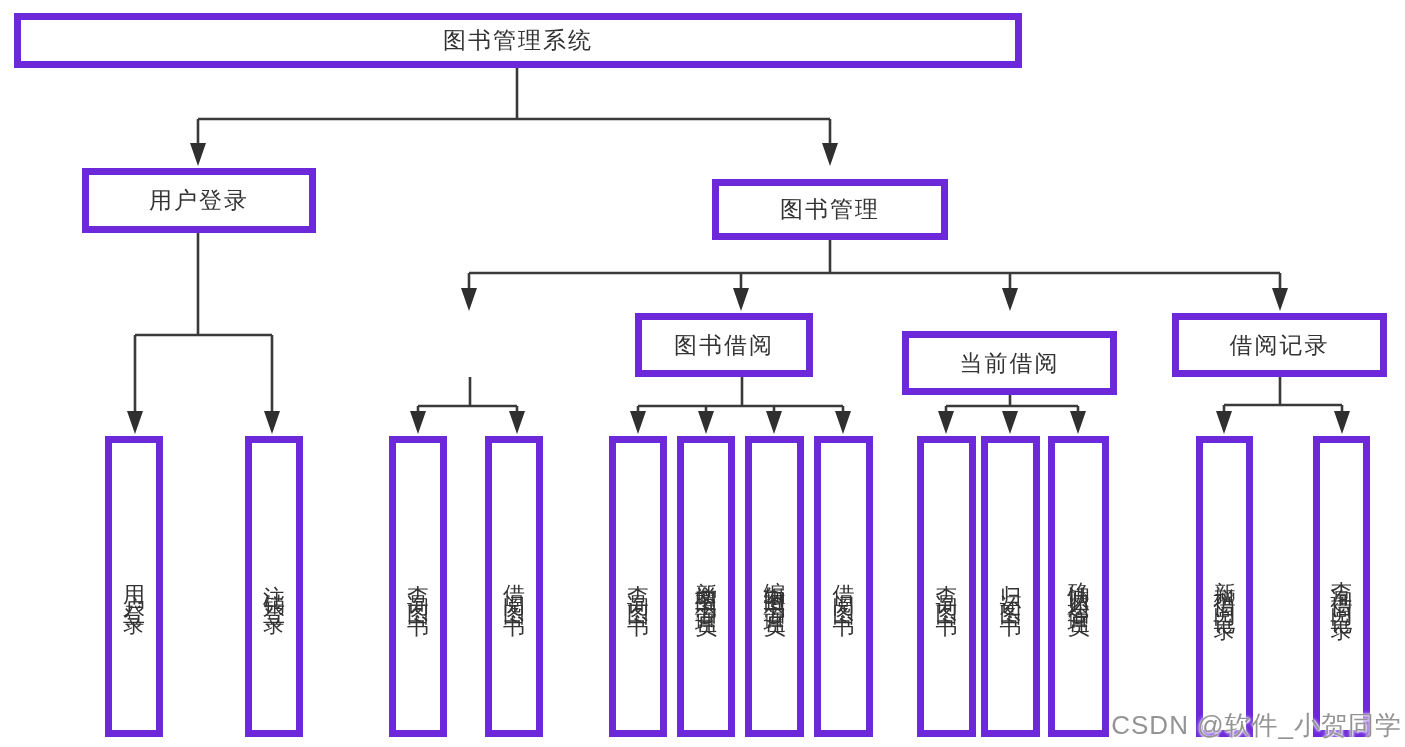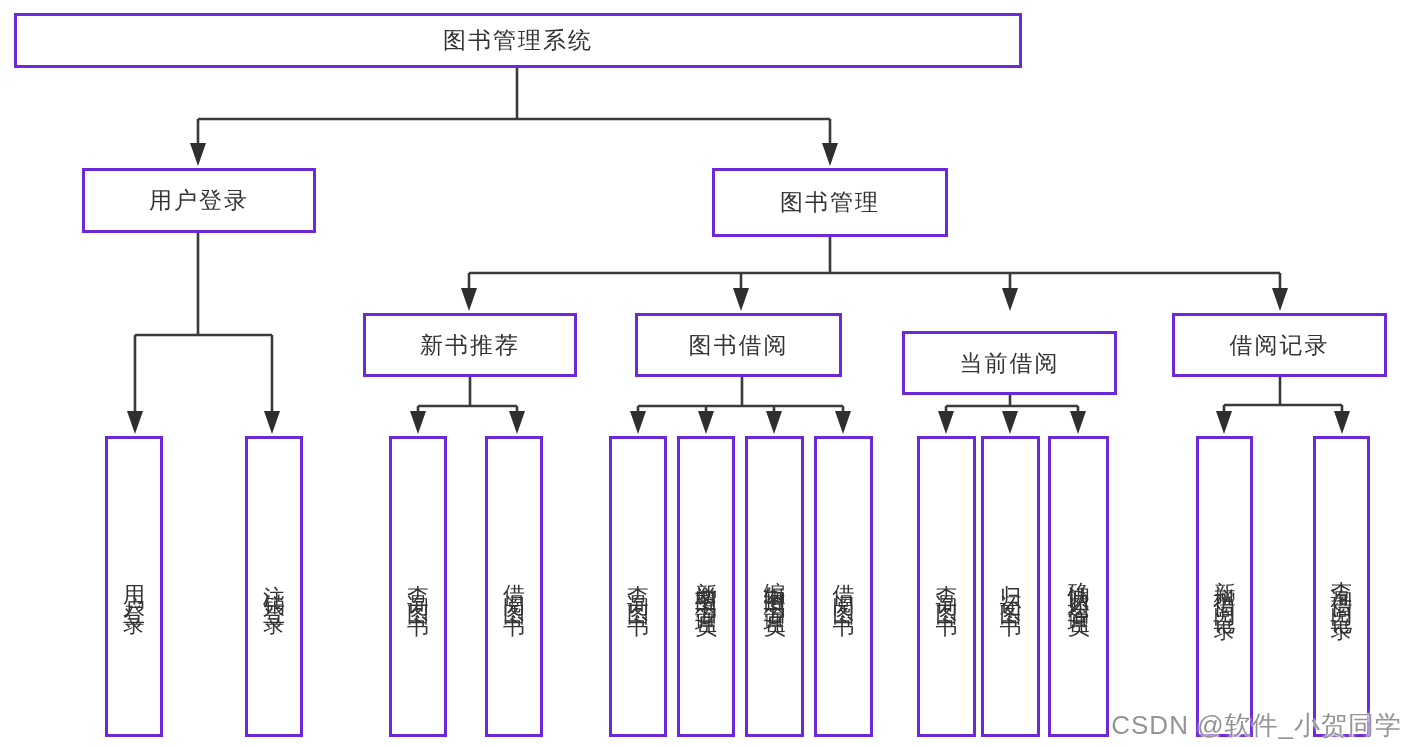--- a/index.html
+++ b/index.html
@@ -3,21 +3,21 @@
 <meta charset="utf-8">
 <style>
   html,body{margin:0;padding:0;background:#ffffff;}
   #stage{
     position:relative;width:1405px;height:747px;background:#ffffff;overflow:hidden;
     font-family:"Liberation Sans","DejaVu Sans",sans-serif;
   }
   #connectors{position:absolute;left:0;top:0;width:1405px;height:747px;}
   .box{
     position:absolute;box-sizing:border-box;background:#ffffff;
-    border:3px solid #6d28d9;color:#333333;
+    border:7px solid #6d28d9;color:#333333;
     display:flex;align-items:center;justify-content:center;
   }
   .hnode{font-size:23px;letter-spacing:2px;}
   .leaf{
     top:436px;height:301px;font-size:22px;
     writing-mode:vertical-rl;text-orientation:mixed;letter-spacing:10px;
   }
   .ls-long{letter-spacing:5px;}
   .ls-mid{letter-spacing:8px;}
   #watermark{
@@ -65,28 +65,25 @@
     </g>
   </svg>
 
   <div class="box hnode" style="left:14px;top:13px;width:1008px;height:55px;">
     <span>图书管理系统</span>
   </div>
 
   <div class="box hnode" style="left:82px;top:168px;width:234px;height:65px;">
     <span>用户登录</span>
   </div>
-  <div class="box hnode" style="left:712px;top:168px;width:236px;height:69px;">
+  <div class="box hnode" style="left:712px;top:179px;width:236px;height:61px;">
     <span>图书管理</span>
   </div>
 
-  <div class="box hnode" style="left:363px;top:313px;width:214px;height:64px;">
-    <span>新书推荐</span>
-  </div>
-  <div class="box hnode" style="left:635px;top:313px;width:207px;height:64px;">
+  <div class="box hnode" style="left:635px;top:313px;width:178px;height:64px;">
     <span>图书借阅</span>
   </div>
   <div class="box hnode" style="left:902px;top:331px;width:215px;height:64px;">
     <span>当前借阅</span>
   </div>
   <div class="box hnode" style="left:1172px;top:313px;width:215px;height:64px;">
     <span>借阅记录</span>
   </div>
 
   <div class="box leaf" style="left:105px;width:58px;">

